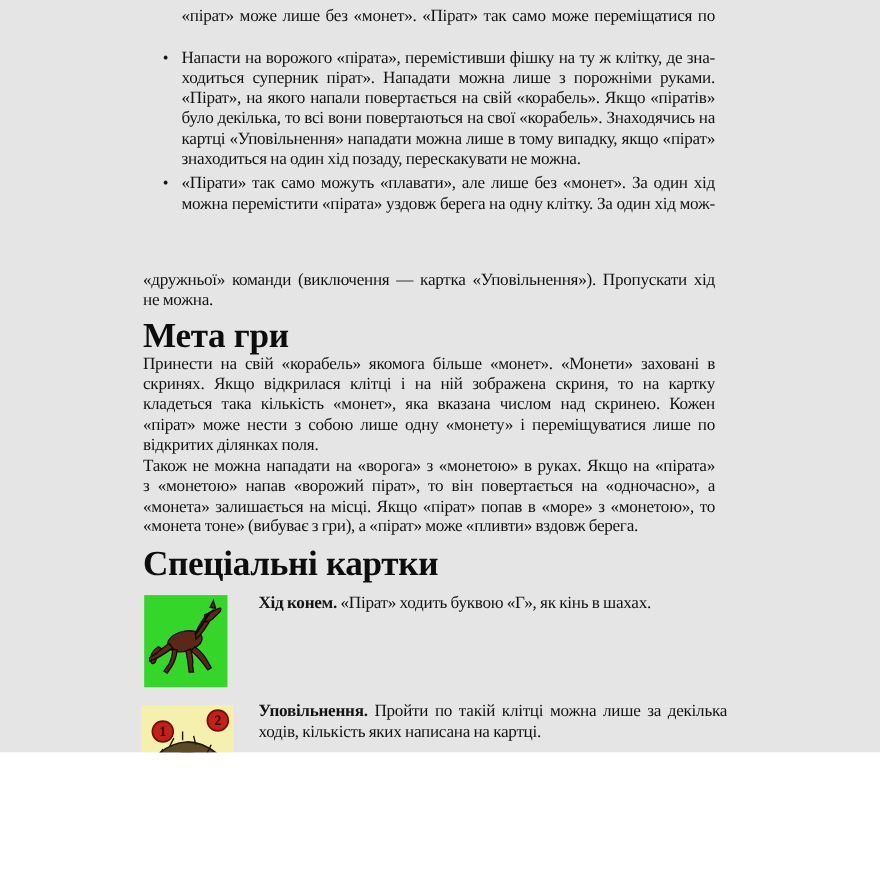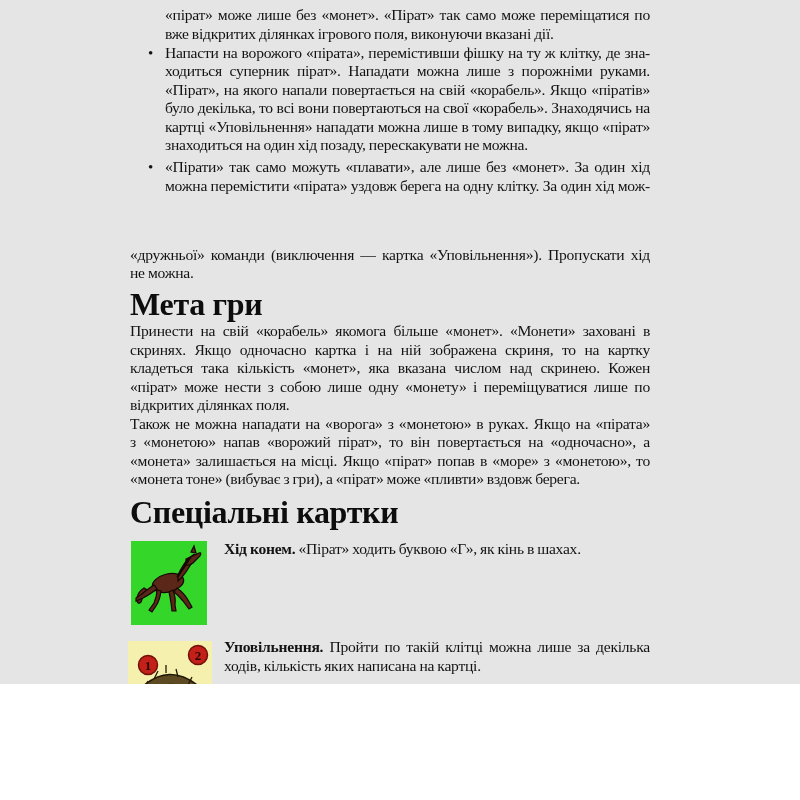--- a/index.html
+++ b/index.html
@@ -9,62 +9,61 @@
     font-family:"Liberation Serif", serif; color:#131313; overflow:hidden;
   }
   .tline {
     position:absolute; font-size:15.6px; line-height:18.5px; height:19px;
     letter-spacing:-0.25px; word-spacing:-0.5px; overflow:hidden;
     text-align:justify; text-align-last:justify; white-space:normal;
   }
   .tline.last { text-align-last:left; }
   .w-body { left:130px; width:520px; }
   .w-ind  { left:165px; width:485px; }
-  .w-card { left:224px; width:426px; }
+  .w-card { left:235px; width:426px; }
   .bullet {
     position:absolute; left:148px; font-size:15px; line-height:18.5px; color:#131313;
   }
   .heading {
     position:absolute; left:130px; font-size:32px; font-weight:bold;
     letter-spacing:-0.3px; line-height:26px; color:#0d0d0d;
   }
   .cardimg { position:absolute; display:block; }
   .boldlab { font-weight:bold; }
   .pagenum { position:absolute; left:130px; top:774px; font-size:19px; color:#222; }
   svg text {
     font-family:"Liberation Serif", serif; font-weight:bold;
   }
 </style>
 </head>
 <body>
 
 <div class="page">
 
   <div class="tline w-ind" style="top:6px">«пірат» може лише без «монет». «Пірат» так само може переміщатися по</div>
-  <div class="tline w-ind last" style="top:24.5px">вже відкритих ділянках ігрового поля, виконуючи вказані дії.</div>
 
   <div class="bullet" style="top:43.5px">•</div>
   <div class="tline w-ind" style="top:43.5px">Напасти на ворожого «пірата», перемістивши фішку на ту ж клітку, де зна-</div>
   <div class="tline w-ind" style="top:62px">ходиться суперник пірат». Нападати можна лише з порожніми руками.</div>
   <div class="tline w-ind" style="top:80.5px">«Пірат», на якого напали повертається на свій «корабель». Якщо «піратів»</div>
   <div class="tline w-ind" style="top:99px">було декілька, то всі вони повертаються на свої «корабель». Знаходячись на</div>
   <div class="tline w-ind" style="top:117.5px">картці «Уповільнення» нападати можна лише в тому випадку, якщо «пірат»</div>
   <div class="tline w-ind last" style="top:136px">знаходиться на один хід позаду, перескакувати не можна.</div>
 
   <div class="bullet" style="top:158px">•</div>
   <div class="tline w-ind" style="top:158px">«Пірати» так само можуть «плавати», але лише без «монет». За один хід</div>
   <div class="tline w-ind" style="top:176.5px">можна перемістити «пірата» уздовж берега на одну клітку. За один хід мож-</div>
 
   <div class="tline w-body" style="top:245.5px">«дружньої» команди (виключення — картка «Уповільнення»). Пропускати хід</div>
   <div class="tline w-body last" style="top:264px">не можна.</div>
 
   <div class="heading" style="top:291px">Мета гри</div>
 
   <div class="tline w-body" style="top:322px">Принести на свій «корабель» якомога більше «монет». «Монети» заховані в</div>
-  <div class="tline w-body" style="top:340.5px">скринях. Якщо одночасно картка і на ній зображена скриня, то на картку</div>
+  <div class="tline w-body" style="top:340.5px">скринях. Якщо відкрилася клітці і на ній зображена скриня, то на картку</div>
   <div class="tline w-body" style="top:359px">кладеться така кількість «монет», яка вказана числом над скринею. Кожен</div>
   <div class="tline w-body" style="top:377.5px">«пірат» може нести з собою лише одну «монету» і переміщуватися лише по</div>
   <div class="tline w-body last" style="top:396px">відкритих ділянках поля.</div>
   <div class="tline w-body" style="top:414.5px">Також не можна нападати на «ворога» з «монетою» в руках. Якщо на «пірата»</div>
   <div class="tline w-body" style="top:433px">з «монетою» напав «ворожий пірат», то він повертається на «одночасно», а</div>
   <div class="tline w-body" style="top:451.5px">«монета» залишається на місці. Якщо «пірат» попав в «море» з «монетою», то</div>
   <div class="tline w-body last" style="top:470px">«монета тоне» (вибуває з гри), а «пірат» може «пливти» вздовж берега.</div>
 
   <div class="heading" style="top:499px">Спеціальні картки</div>
 

